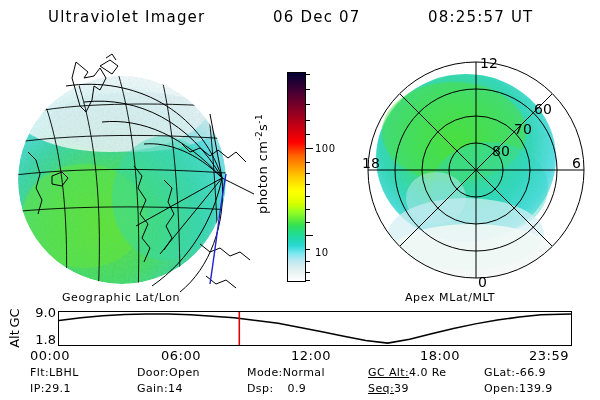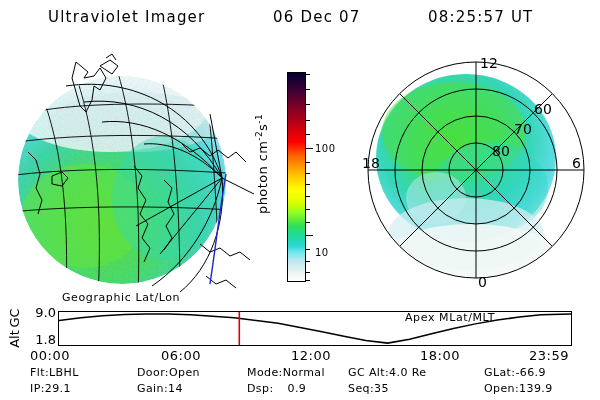--- a/index.html
+++ b/index.html
@@ -34,21 +34,21 @@
                    transform:translateY(-50%);white-space:nowrap;
                    letter-spacing:0.5px;}
   #cbar-unit{position:absolute;left:-6px;top:104px;font-size:13px;
              white-space:nowrap;letter-spacing:0.4px;
              transform:translate(-50%,-50%) rotate(-90deg);}
   #cbar-unit sup{font-size:9px;vertical-align:super;}
 
   
   .caption{font-size:11px;letter-spacing:0.6px;white-space:nowrap;}
   #cap-geo{left:62px;top:291px;}
-  #cap-mag{left:405px;top:291px;margin-top:20px;}
+  #cap-mag{left:405px;top:291px;}
 
   
   #alt-ylabel{left:4px;top:306px;width:20px;height:44px;}
   #alt-ylabel span{position:absolute;left:50%;font-size:13px;
         white-space:nowrap;transform-origin:center;
         transform:translate(-50%,-50%) rotate(-90deg);}
   #alt-l1{top:12px;}
   #alt-l2{top:33px;}
 
   #alt-yticks{left:24px;top:306px;width:32px;height:44px;}
@@ -65,21 +65,21 @@
 
   
   #footer{left:0;top:366px;width:600px;height:34px;}
   #footer span{position:absolute;font-size:11px;white-space:nowrap;
                letter-spacing:0.4px;}
   .frow1{top:0;}
   .frow2{top:16px;}
   .fc1{left:30px;}
   .fc2{left:137px;}
   .fc3{left:247px;}
-  .fc4{left:348px;}
+  .fc4{left:368px;text-decoration:underline;}
   .fc5{left:484px;}
 </style>
 </head>
 <body>
 
 <div id="header" class="abs">
   <span id="hdr-title">Ultraviolet Imager</span>
   <span id="hdr-date">06 Dec 07</span>
   <span id="hdr-time">08:25:57 UT</span>
 </div>
@@ -313,19 +313,19 @@
   <span class="frow2 fc2">
     <b style="font-weight:normal">Gain:</b>
     <span>14</span>
   </span>
   <span class="frow2 fc3">
     <b style="font-weight:normal">Dsp:</b>
     <span style="margin-left:14px">0.9</span>
   </span>
   <span class="frow2 fc4">
     <b style="font-weight:normal">Seq:</b>
-    <span>35</span>
+    <span>39</span>
   </span>
   <span class="frow2 fc5">
     <b style="font-weight:normal">Open:</b>
     <span>139.9</span>
   </span>
 </div>
 
 </body></html>

